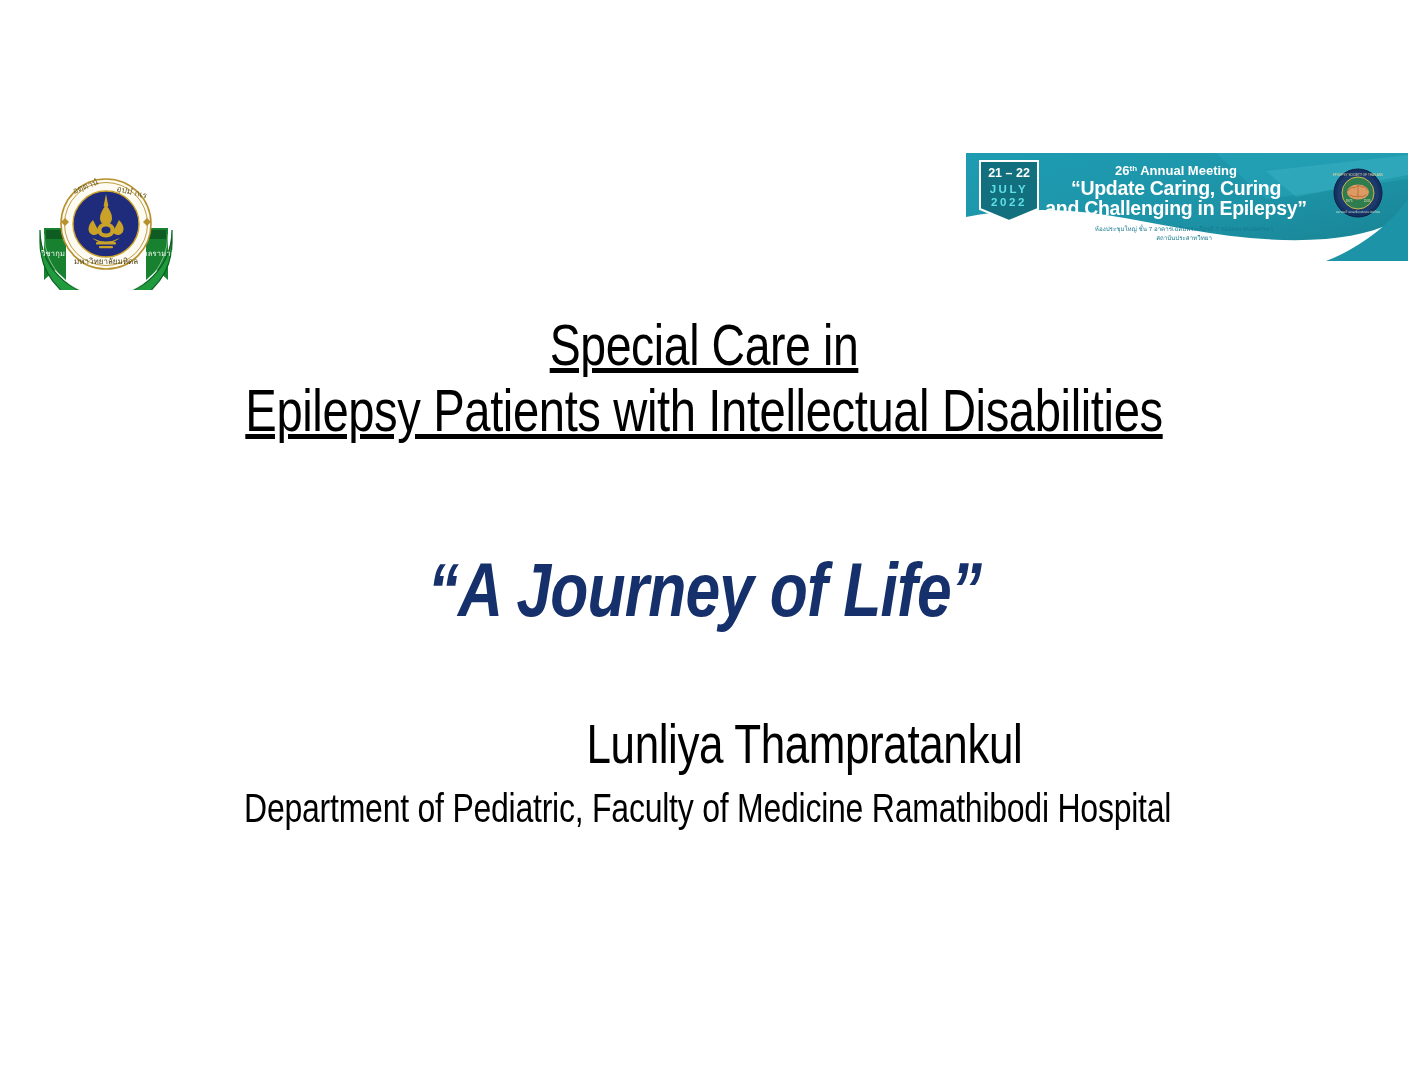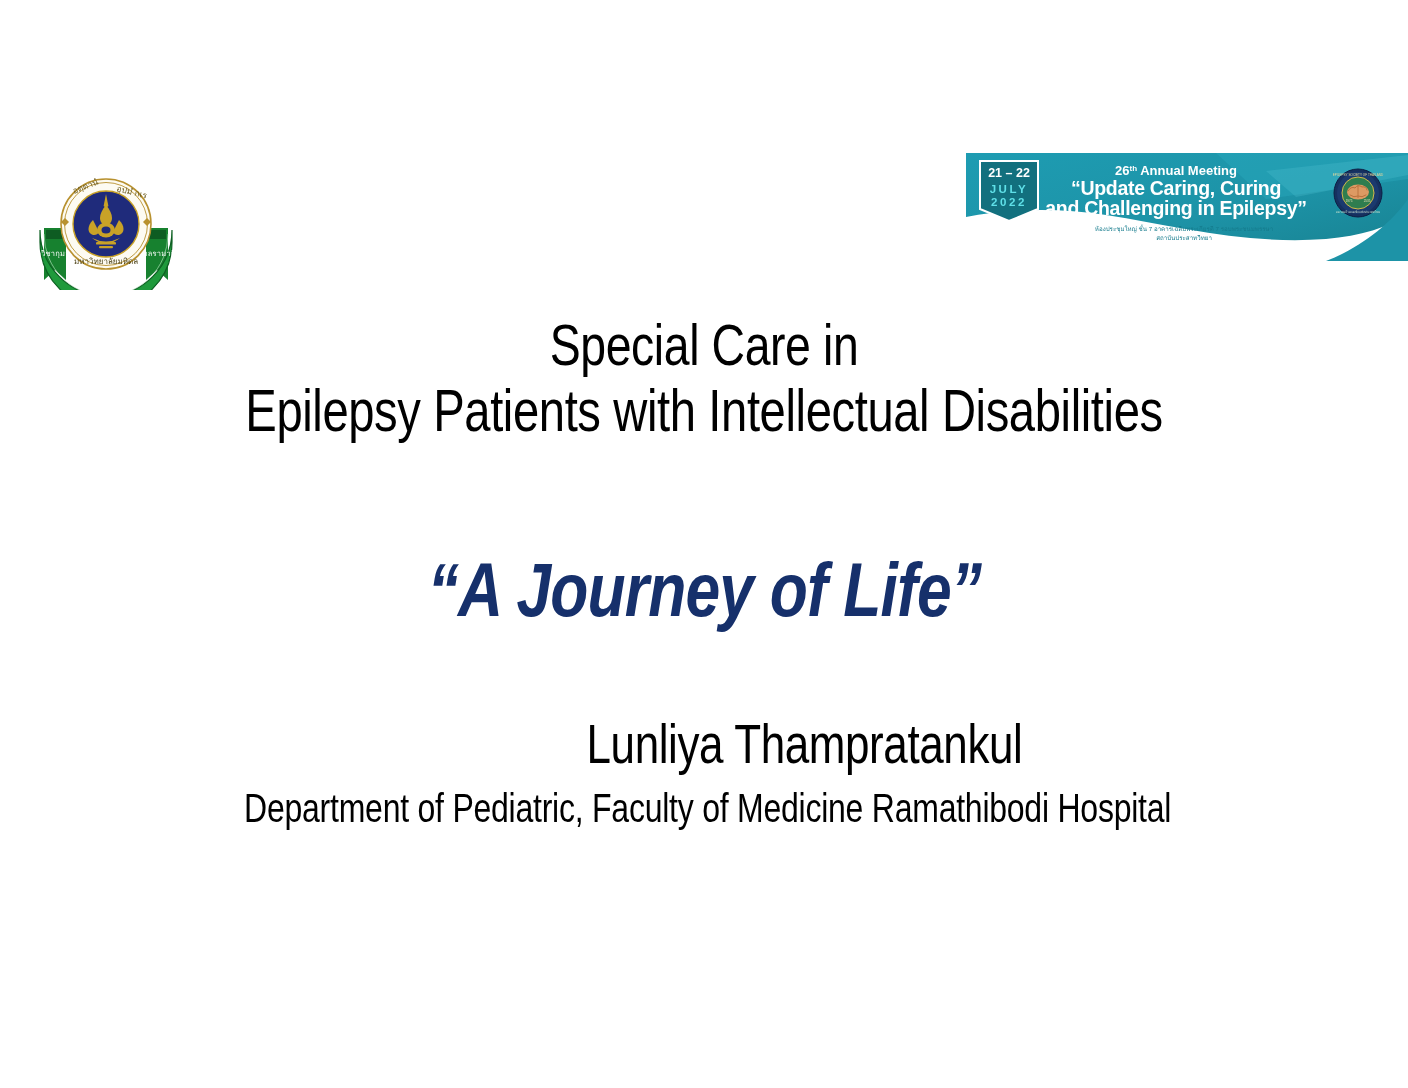--- a/index.html
+++ b/index.html
@@ -40,20 +40,21 @@
   }
   #conference-banner .banner-svg { display: block; width: 100%; height: 100%; }
 
   
   #title-block {
     position: absolute;
     left: 0;
     top: 312px;
     width: 1408px;
     text-align: center;
+    text-decoration: underline;
   }
   .main-title-line {
     font-family: "Liberation Sans Narrow", "Liberation Sans", sans-serif;
     font-stretch: condensed;
     transform: scaleX(0.80);
     transform-origin: center center;
     font-size: 58px;
     line-height: 1.14;
     color: #000000;
     font-weight: 400;

